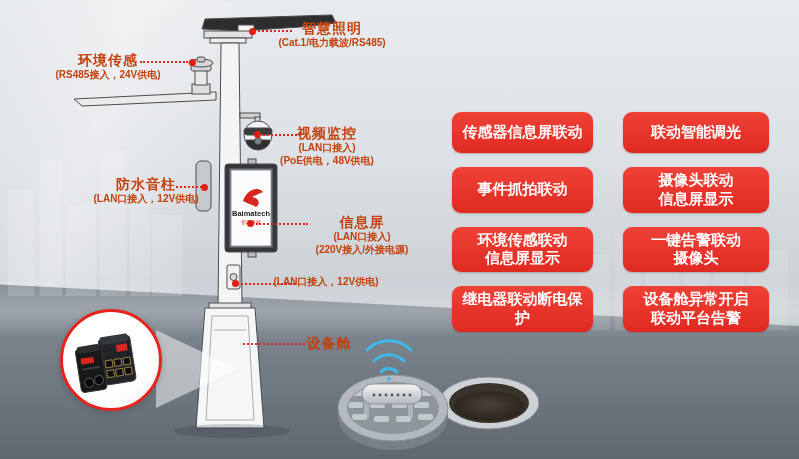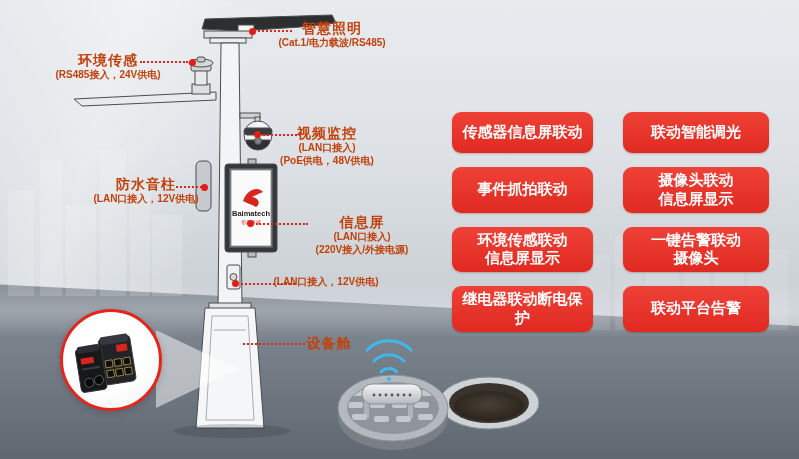--- a/index.html
+++ b/index.html
@@ -270,16 +270,17 @@
     </div>
     <div class="badge">
       <span>一键告警联动</span>
       <span>摄像头</span>
     </div>
     <div class="badge">
       <span>继电器联动断电保护</span>
       <span></span>
     </div>
     <div class="badge">
+      <span>设备舱异常开启</span>
       <span>联动平台告警</span>
     </div>
   </div>
 </div>
 
 </body></html>

